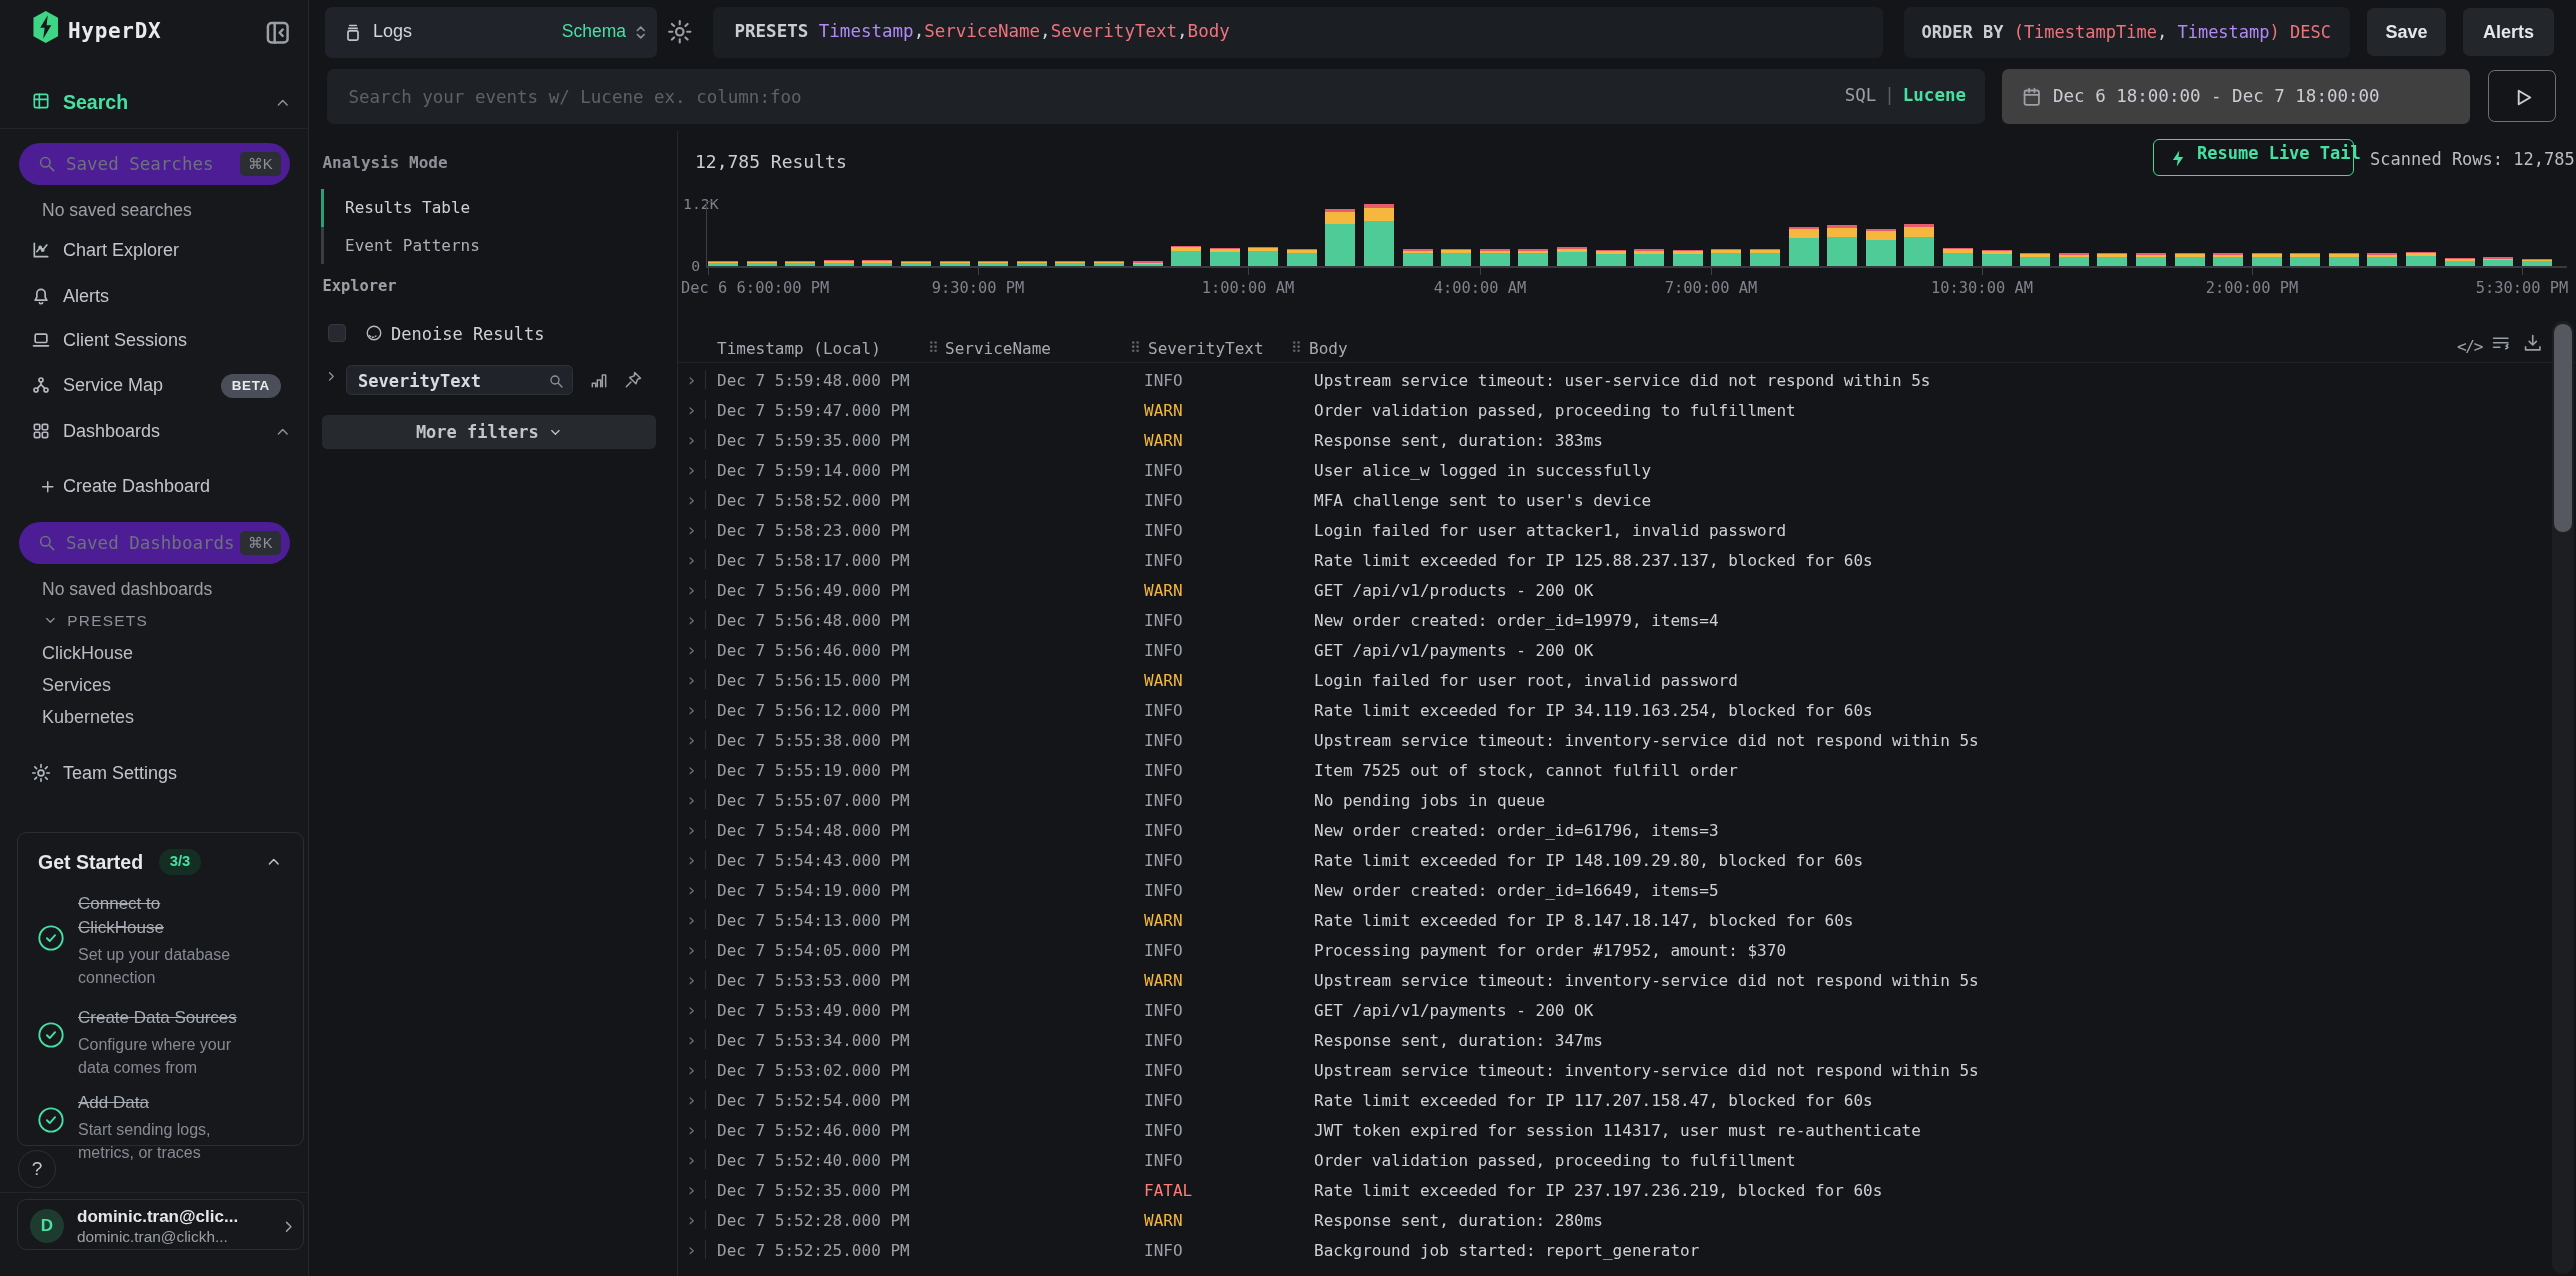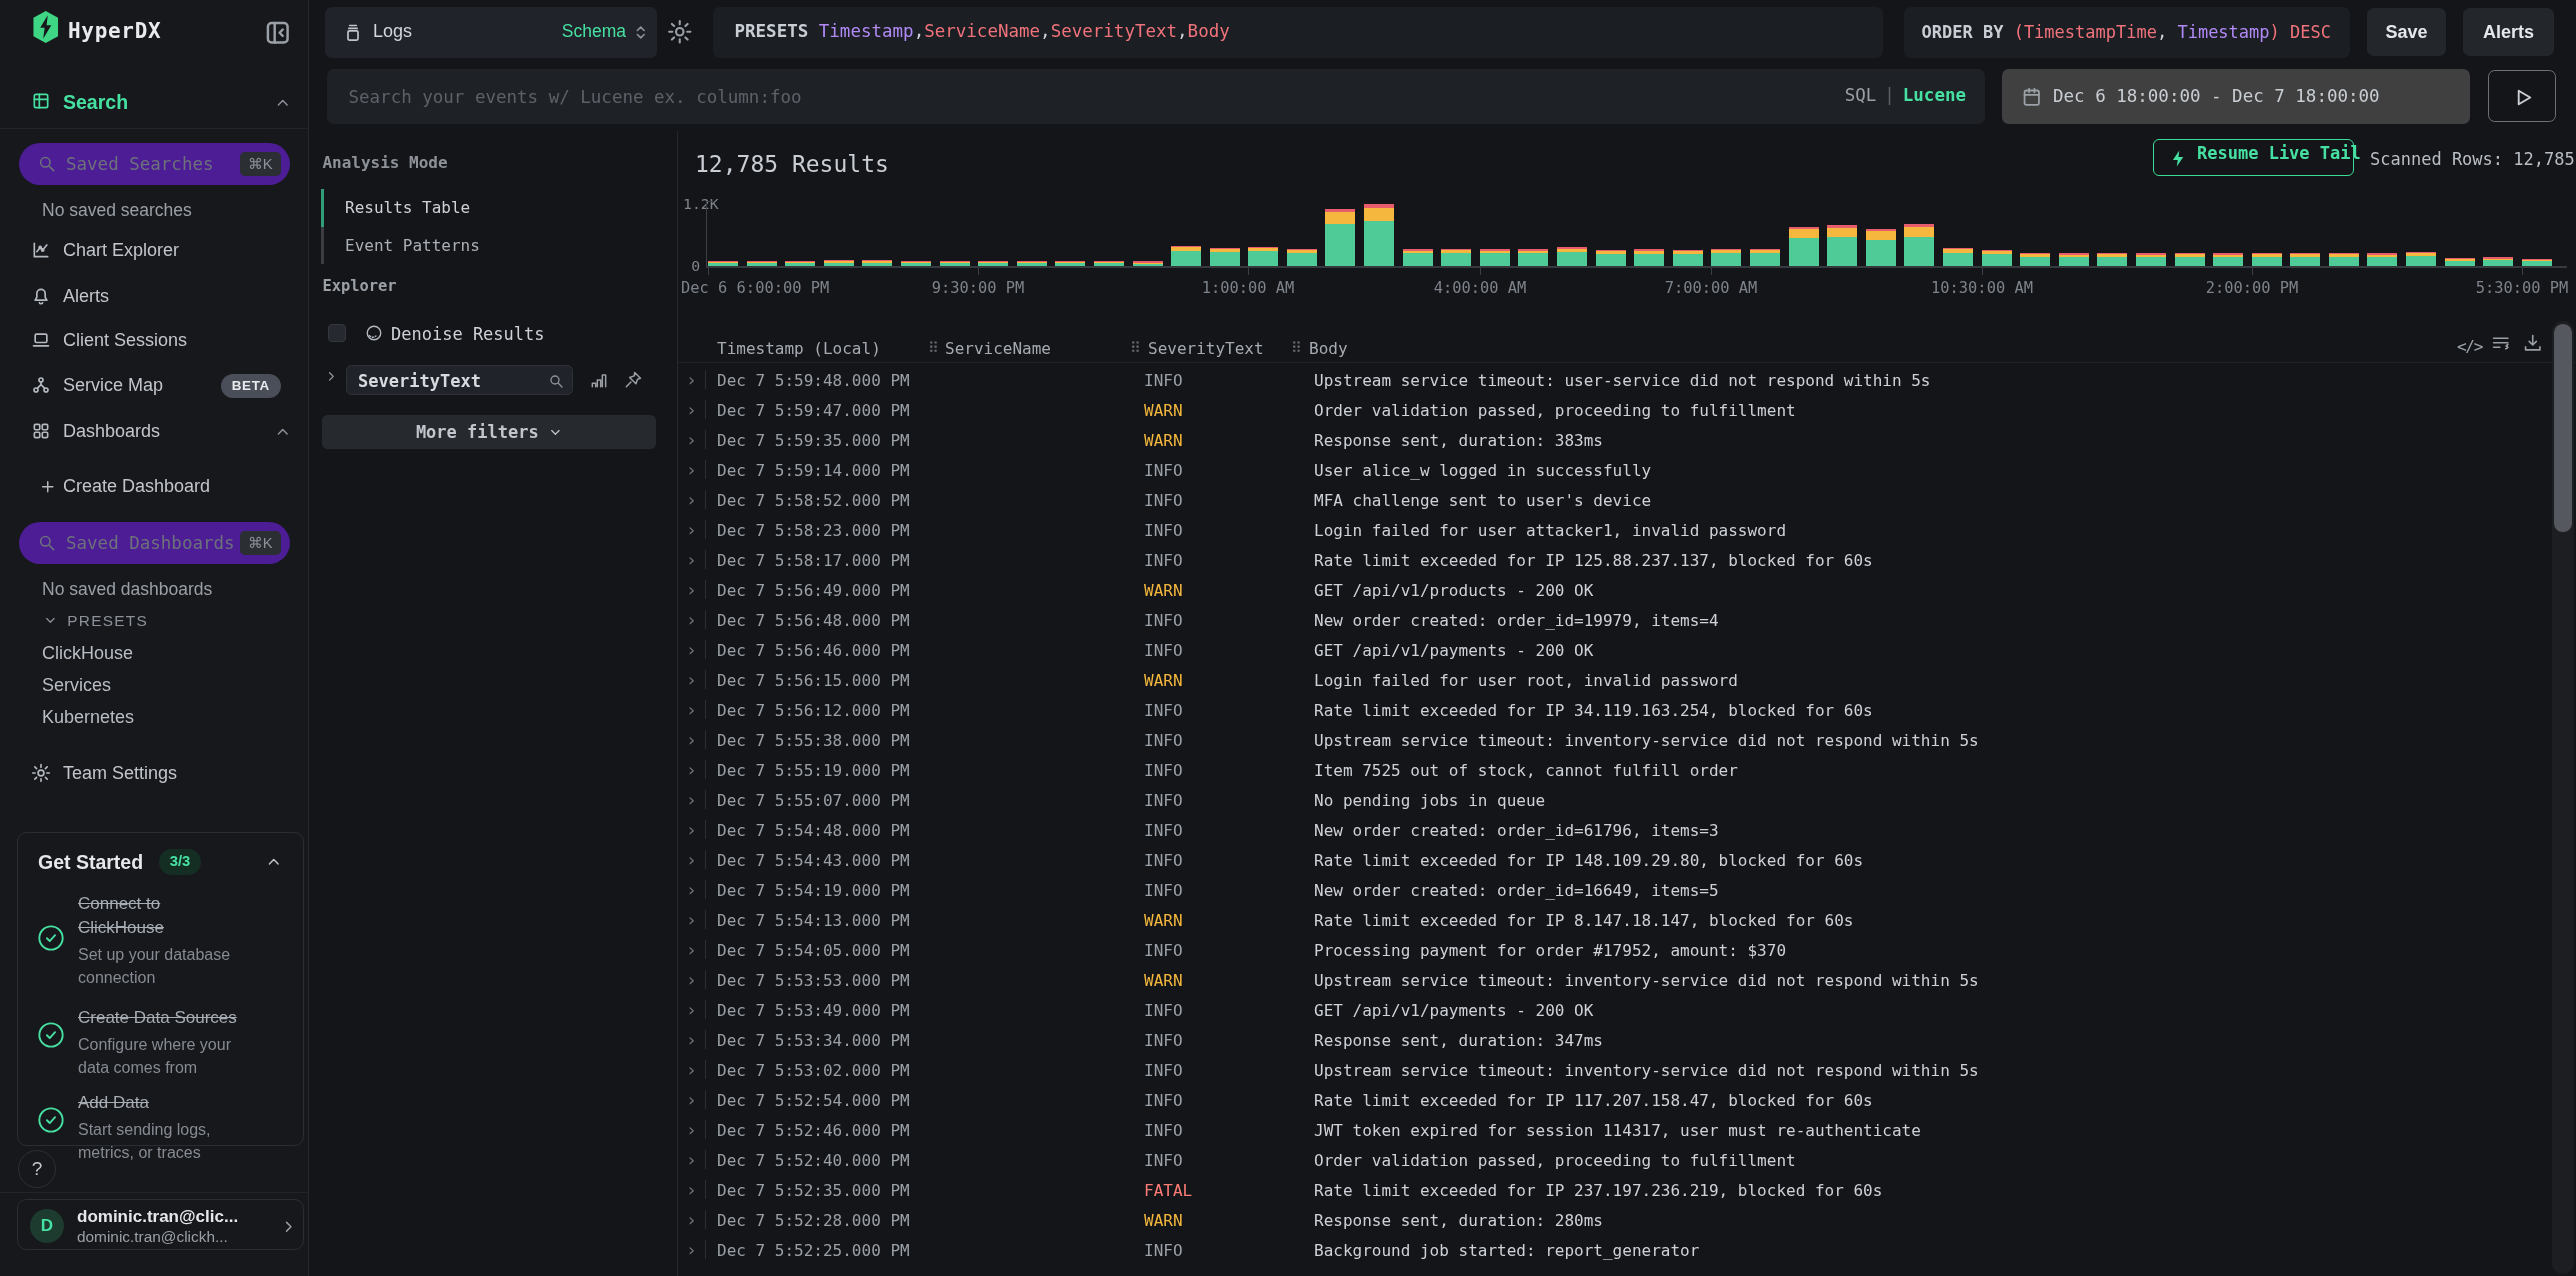--- a/index.html
+++ b/index.html
@@ -112,21 +112,21 @@
   .filter-pill .fname { position:absolute; left:10.7px; top:5.4px; font-size:17px; font-weight:bold; color:#d7dade; }
   .filter-pill .fmag { position:absolute; right:8px; top:6.7px; width:16px; height:16px; color:#8d929a; }
   .filter-chart-icon { position:absolute; left:267px; top:5.4px; width:20px; height:20px; color:#9aa0a6; }
   .filter-pin-icon { position:absolute; left:301px; top:5.4px; width:20px; height:20px; color:#9aa0a6; }
   #more-filters { position:absolute; left:13.4px; top:284px; width:334px; height:34px; background:#26292e; border-radius:5.4px;
       text-align:center; font-size:17px; font-weight:bold; color:#c2c6cc; line-height:34px; }
   #more-filters .mchev { display:inline-block; width:14.8px; height:14.8px; vertical-align:-2px; margin-left:9.4px; }
 
   
   #results { position:absolute; left:678px; top:131px; width:1898px; height:1146px; }
-  .results-count { position:absolute; left:17px; top:19.5px; font-size:23px; color:#c9ced4; }
+  .results-count { position:absolute; left:17px; top:19.5px; font-size:18px; color:#c9ced4; }
   #live-tail { position:absolute; left:1475px; top:8px; width:201px; height:37px; border:1.3px solid #3ddc97; border-radius:6px; }
   #live-tail .bolt { position:absolute; left:14.8px; top:8.7px; width:19px; height:19px; color:#46e1a2; }
   #live-tail .lt-label { position:absolute; left:43px; top:3px; font-size:17px; font-weight:bold; color:#46e1a2; white-space:nowrap; }
   .scanned { position:absolute; left:1692px; top:18px; font-size:17px; color:#b9bec4; white-space:nowrap; }
 
   
   #chart { position:absolute; left:28px; top:67px; width:1866px; height:94px; }
   .ylab-top { position:absolute; left:-23px; top:-2.7px; font-size:14.8px; color:#7d838a; }
   .ylab-zero { position:absolute; left:-14.8px; top:59px; font-size:14.8px; color:#7d838a; }
   .spine { position:absolute; left:0; top:2.7px; width:1.3px; height:67px; background:#3c4046; }

